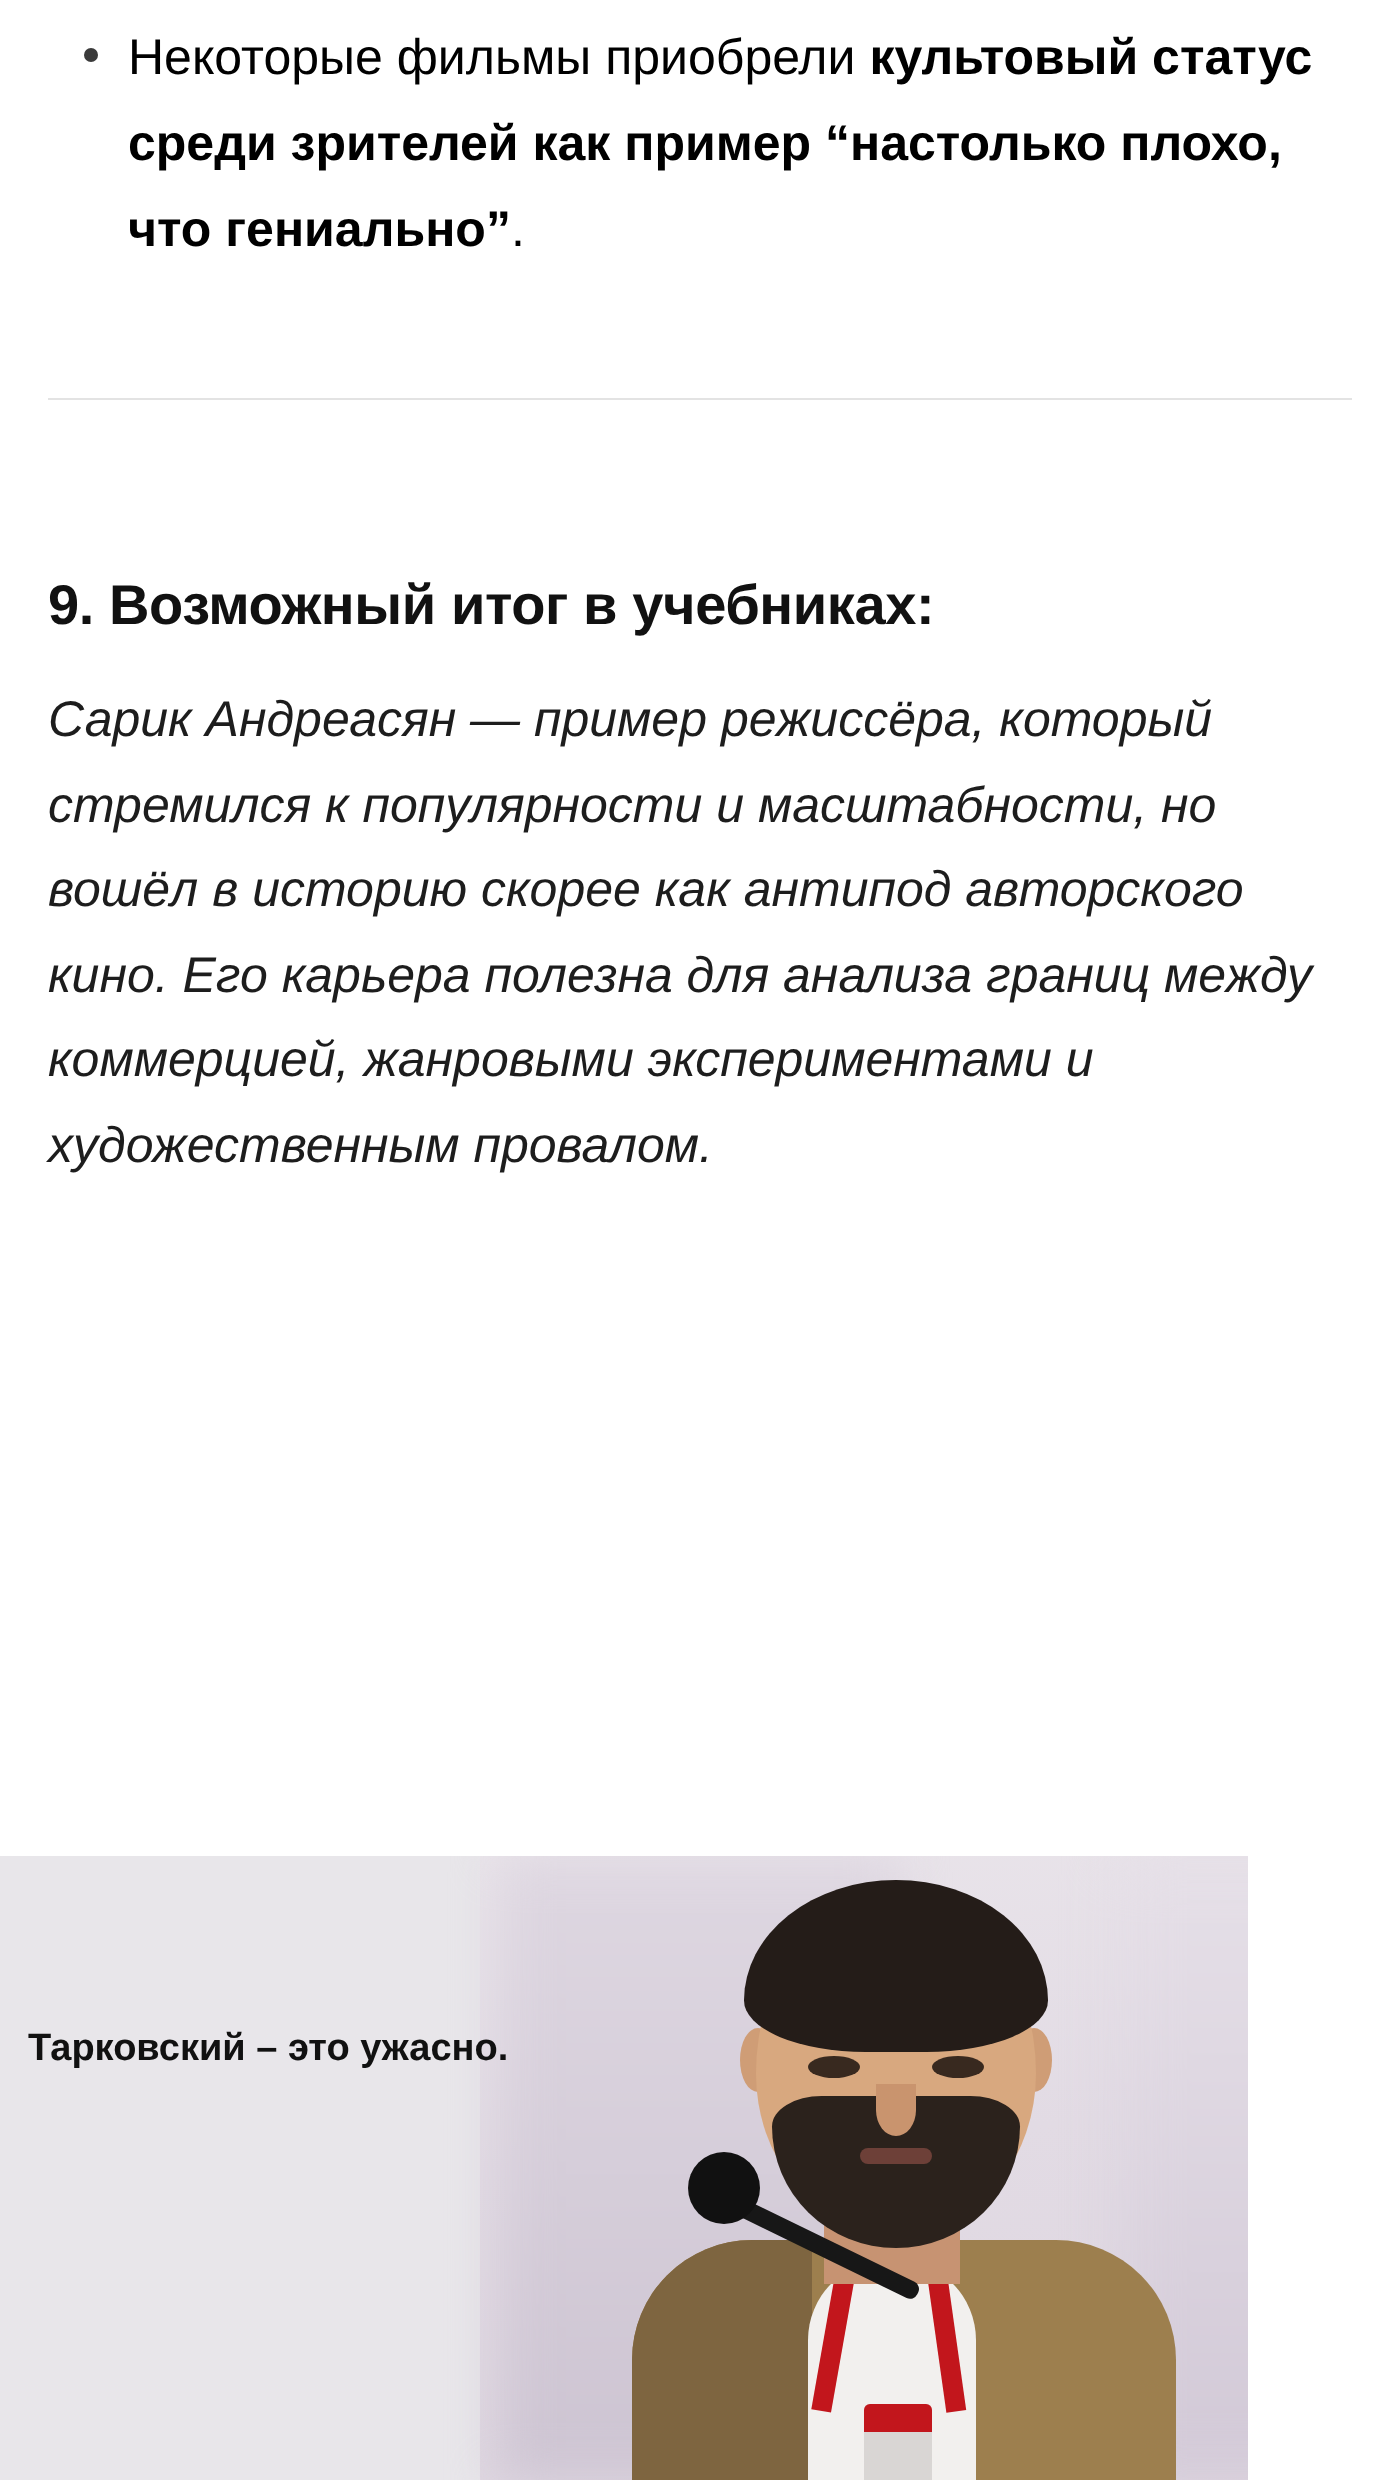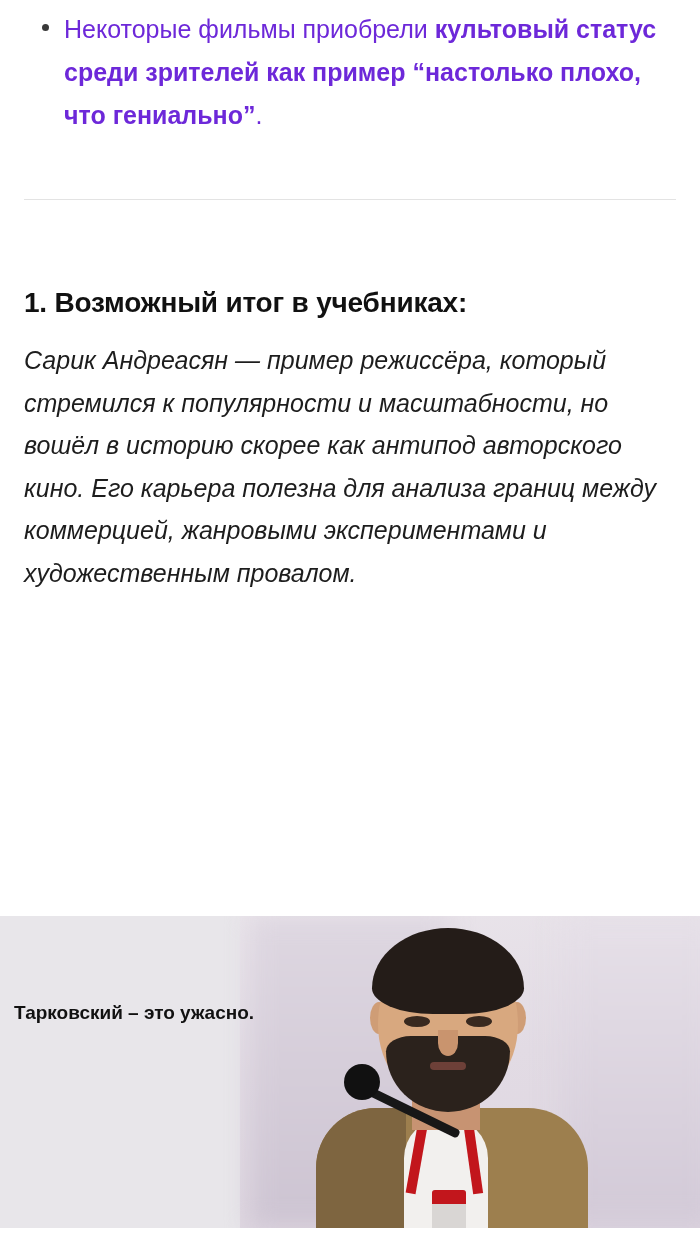--- a/index.html
+++ b/index.html
@@ -32,21 +32,21 @@
   .bullet-list {
     margin: 0;
     padding: 0;
     list-style: none;
   }
   .bullet-item {
     position: relative;
     padding-left: 40px;
     font-size: 25px;
     line-height: 1.72;
-    color: #6d28d9;
+    color: #000000;
     padding-top: 8px;
   }
   .bullet-item::before {
     content: "";
     position: absolute;
     left: 18px;
     top: 24px;
     width: 7px;
     height: 7px;
     border-radius: 50%;
@@ -79,22 +79,22 @@
     font-size: 25px;
     line-height: 1.70;
     color: #1d1d1d;
     margin: 20px 0 0 0;
   }
 
   
   .image-block {
     position: absolute;
     left: 0;
-    bottom: 16px;
-    width: 700px;
+    bottom: 4px;
+    width: 624px;
     height: 312px;
     overflow: hidden;
     text-align: right;
   }
   .img-left-panel {
     position: absolute;
     left: 0;
     top: 0;
     width: 240px;
     height: 312px;
@@ -354,21 +354,21 @@
       <li class="bullet-item">
         <span>Некоторые фильмы приобрели </span><span class="bold">культовый статус среди зрителей как пример “настолько плохо, что гениально”</span><span>.</span>
       </li>
     </ul>
 
   </div>
 
   <hr class="divider">
 
   <div class="content">
-    <h2 class="section-heading">1. Возможный итог в учебниках:</h2>
+    <h2 class="section-heading">9. Возможный итог в учебниках:</h2>
     <p class="para-italic">Сарик Андреасян — пример режиссёра, который стремился к популярности и масштабности, но вошёл в историю скорее как антипод авторского кино. Его карьера полезна для анализа границ между коммерцией, жанровыми экспериментами и художественным провалом.</p>
   </div>
 
   <div class="image-block">
     <div class="img-left-panel"></div>
     <div class="img-right-panel"></div>
     <div class="bg-blob-a"></div>
     <div class="bg-blob-b"></div>
 
     <div class="person">

